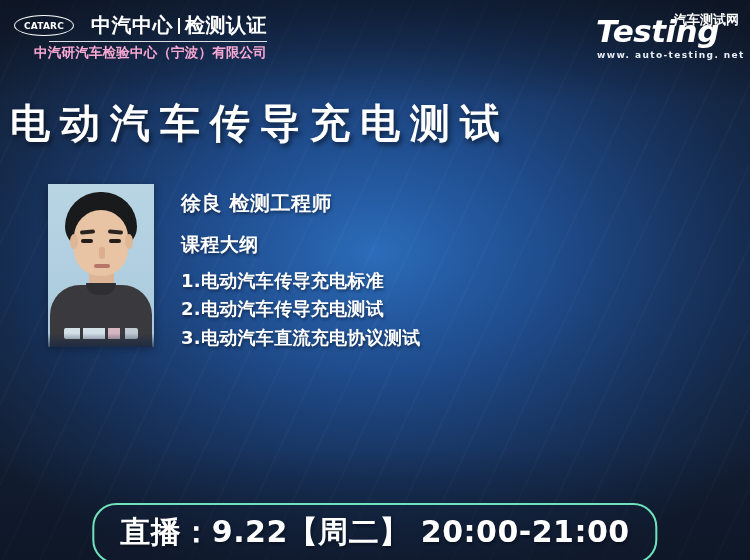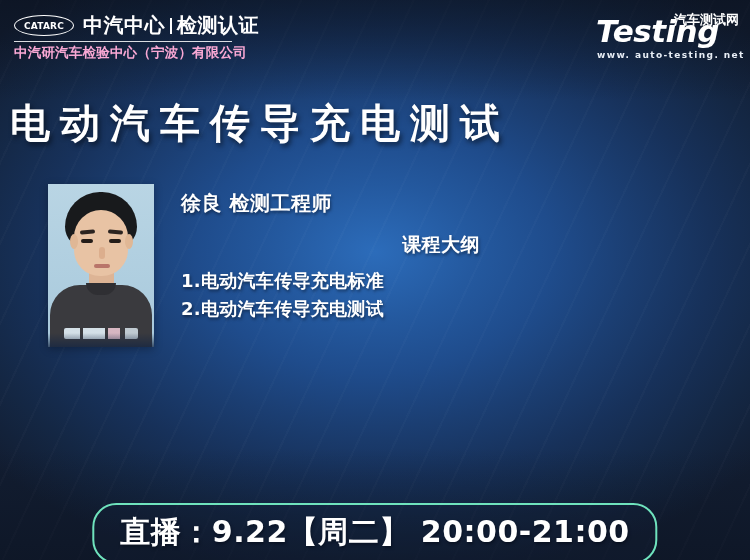--- a/index.html
+++ b/index.html
@@ -64,21 +64,21 @@
     position: absolute;
     top: 0; left: 0; right: 0;
     height: 72px;
   }
   .brand-left {
     position: absolute;
     left: 14px;
     top: 12px;
     display: flex;
     flex-direction: column;
-    align-items: flex-start;
+    align-items: flex-end;
   }
   .brand-row {
     display: flex;
     align-items: center;
     gap: 9px;
   }
   .catarc-oval {
     width: 58px;
     height: 19px;
     border: 1.4px solid #ffffff;
@@ -91,20 +91,21 @@
     font-weight: bold;
     letter-spacing: 0.2px;
     font-family: "DejaVu Sans", "Liberation Sans", sans-serif;
   }
   .brand-cn {
     color: #ffffff;
     font-size: 20px;
     font-weight: bold;
     letter-spacing: 0.5px;
     white-space: nowrap;
+    margin-left: 8px;
   }
   .brand-sep {
     display: inline-block;
     width: 2px;
     height: 16px;
     background: #ffffff;
     margin: 0 5px;
     vertical-align: -2px;
   }
   .brand-rule {
@@ -318,21 +319,20 @@
     width: 490px;
     text-shadow: 1px 1px 2px rgba(4,10,22,0.45);
   }
   .outline-title {
     color: #ffffff;
     font-size: 19px;
     font-weight: bold;
     margin: 0 0 9px 0;
     letter-spacing: 0.4px;
     text-shadow: 1px 2px 3px rgba(4,10,22,0.5);
-    text-align: center;
   }
   .outline-list {
     list-style: none;
     margin: 0;
     padding: 0;
   }
   .outline-list li {
     color: #ffffff;
     font-size: 18px;
     font-weight: bold;
@@ -406,18 +406,19 @@
     <div class="ph-print"></div>
     <div class="photo-fade"></div>
   </div>
 
   <div class="content">
     <div class="instructor">徐良  检测工程师</div>
     <div class="outline-title">课程大纲</div>
     <ul class="outline-list">
       <li>1.电动汽车传导充电标准</li>
       <li>2.电动汽车传导充电测试</li>
+      <li>3.电动汽车直流充电协议测试</li>
     </ul>
   </div>
 
   <div class="live-banner">直播：9.22【周二】 20:00-21:00</div>
 
 </div>
 
 </body></html>

